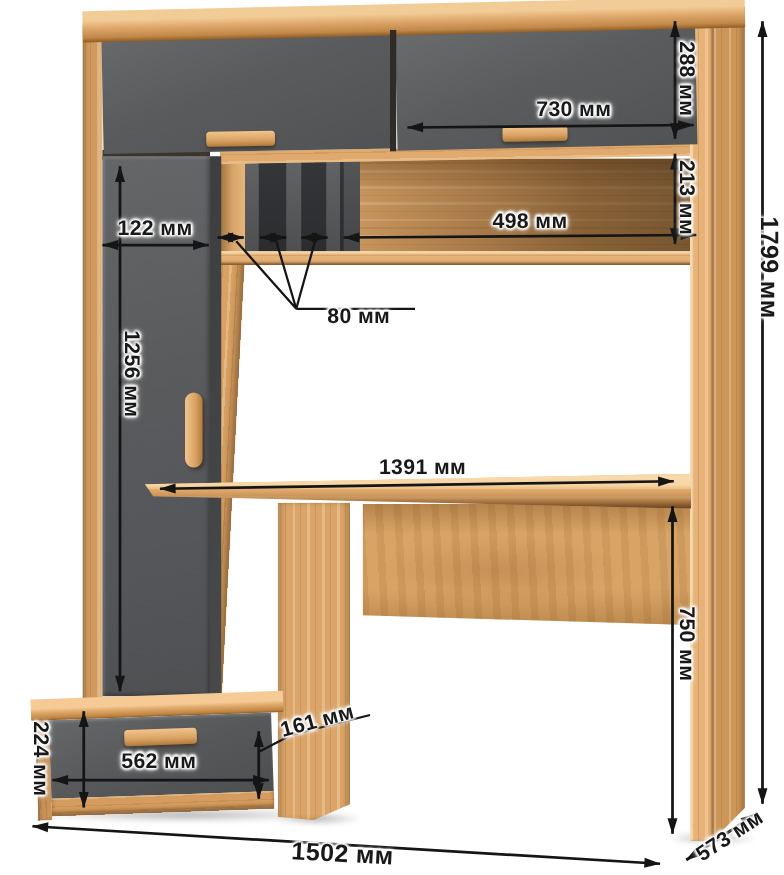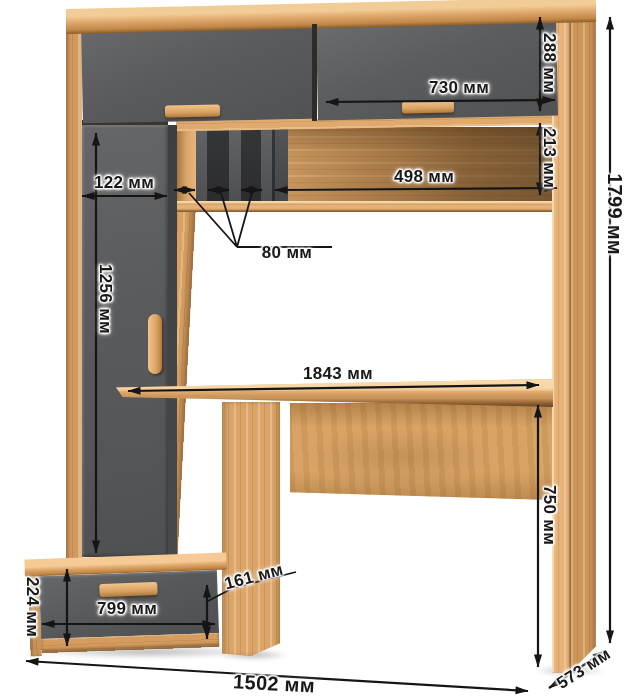--- a/index.html
+++ b/index.html
@@ -136,22 +136,22 @@
     <line x1="549" y1="688" x2="605" y2="651" marker-start="url(#ah)" marker-end="url(#ah)"></line>
   </svg>
 
   <div class="lbl" style="left:549px;top:63px;--r:90deg;">288 мм</div>
   <div class="lbl" style="left:441px;top:88px;padding-left:36px;">730 мм</div>
   <div class="lbl" style="left:549px;top:158px;--r:90deg;">213 мм</div>
   <div class="lbl" style="left:424px;top:177px;">498 мм</div>
   <div class="lbl" style="left:124px;top:183px;">122 мм</div>
   <div class="lbl" style="left:287px;top:237px;margin-top:16px;">80 мм</div>
   <div class="lbl" style="left:105px;top:299px;--r:90deg;">1256 мм</div>
-  <div class="lbl" style="left:338px;top:374px;">1843 мм</div>
+  <div class="lbl" style="left:338px;top:374px;">1391 мм</div>
   <div class="lbl" style="left:549px;top:515px;--r:90deg;">750 мм</div>
   <div class="lbl big" style="left:614px;top:214px;--r:90deg;">1799 мм</div>
   <div class="lbl" style="left:254px;top:577px;--r:-15deg;">161 мм</div>
-  <div class="lbl" style="left:127px;top:609px;">799 мм</div>
+  <div class="lbl" style="left:127px;top:609px;">562 мм</div>
   <div class="lbl" style="left:32px;top:607px;--r:90deg;">224 мм</div>
   <div class="lbl big" style="left:274px;top:684px;--r:3deg;">1502 мм</div>
   <div class="lbl" style="left:584px;top:669px;--r:-33deg;">573 мм</div>
 
 </div>
 
 </body></html>

